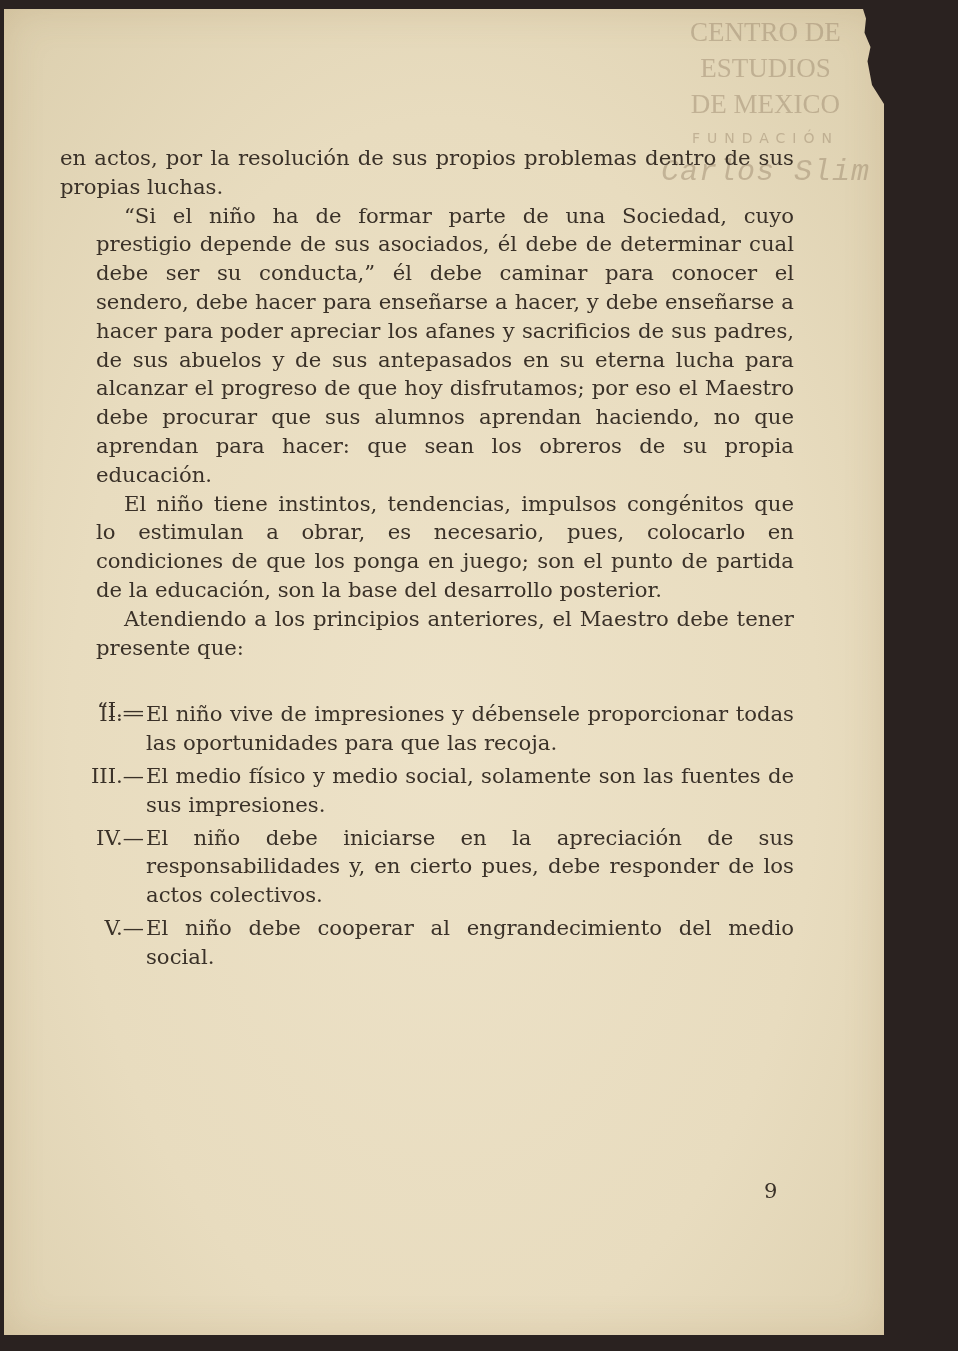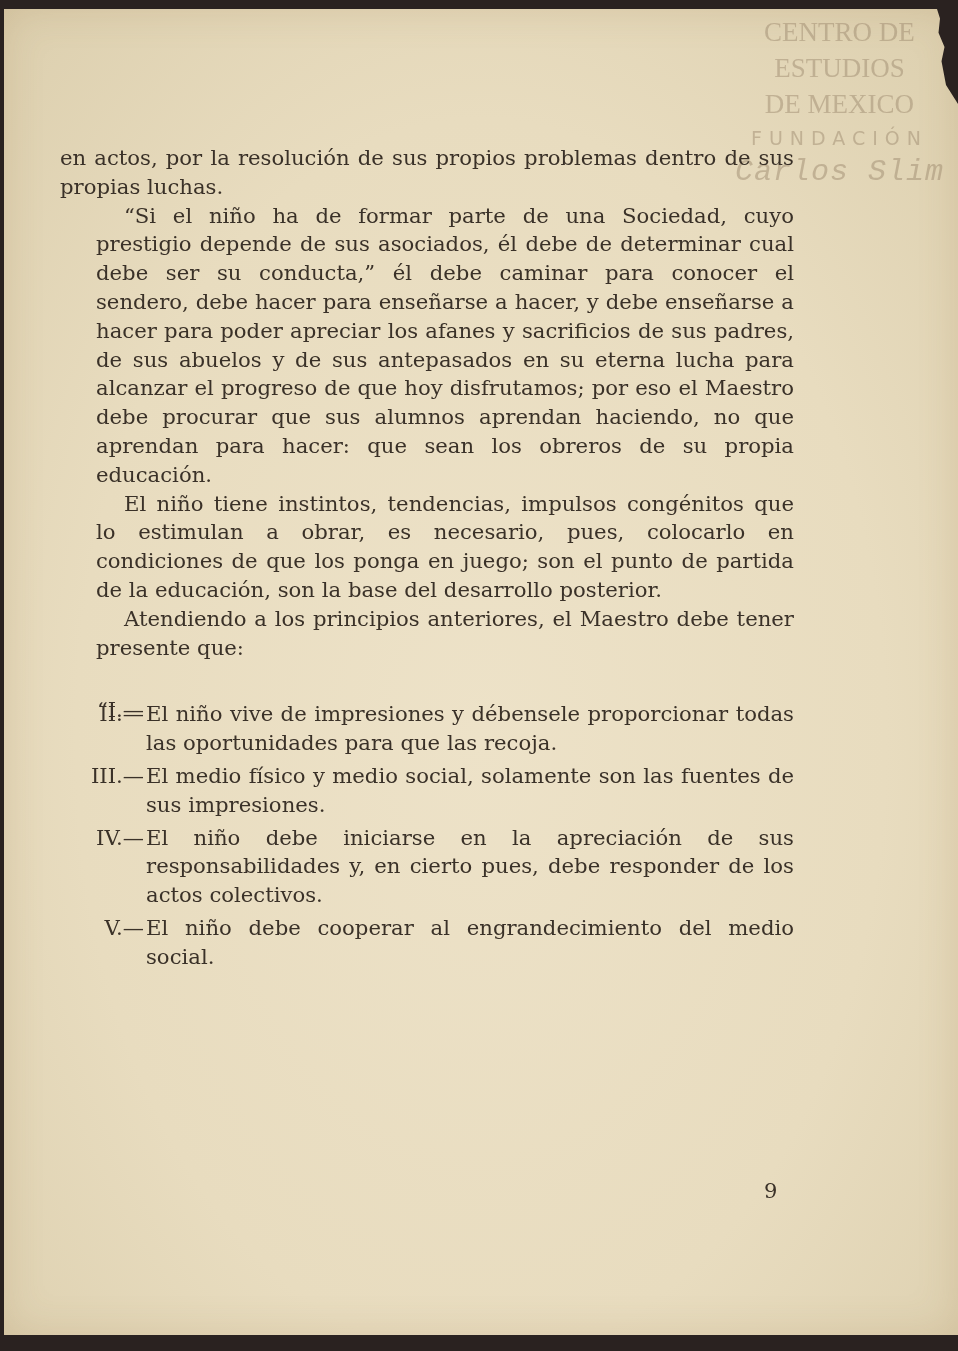--- a/index.html
+++ b/index.html
@@ -1,33 +1,33 @@
 <!DOCTYPE html>
 <html><head>
   <meta charset="utf-8">
   <style>
     html, body { margin:0; padding:0; }
     body { width:958px; height:1351px; background:#2a2220; position:relative; overflow:hidden; }
     .page {
-      position:absolute; left:4px; top:9px; width:954px; height:1326px;
+      position:absolute; left:4px; top:9px; width:880px; height:1326px;
       background: radial-gradient(ellipse at 50% 55%, #ede2c8 0%, #e8dcbf 60%, #dccfae 100%);
       box-shadow: inset 0 0 40px rgba(150,110,60,0.18);
     }
     .corner-tear {
       position:absolute; right:0; top:0; width:30px; height:95px;
       background:#2a2220;
       clip-path: polygon(30% 0, 100% 0, 100% 100%, 60% 80%, 45% 55%, 55% 40%, 35% 25%, 40% 10%);
     }
     .watermark {
       position:absolute; right:14px; top:5px; text-align:center;
       font-family:"Liberation Serif", serif; color:rgba(150,130,105,0.45);
       font-size:27px; line-height:36px; letter-spacing:0px;
     }
     .watermark .fund {
-      font-family:"DejaVu Sans", sans-serif; font-size:19px; letter-spacing:7px; line-height:28px; margin-top:2px;
+      font-family:"DejaVu Sans", sans-serif; font-size:14px; letter-spacing:7px; line-height:28px; margin-top:2px;
     }
     .watermark .sig {
       font-family:Liberation Mono, monospace; font-style:italic; font-size:30px; letter-spacing:1px; line-height:40px;
     }
     .text {
       position:absolute; left:56px; top:135px; width:734px;
       font-family:"DejaVu Serif", serif; font-size:21.2px; line-height:28.8px;
       color:#3a3128; text-align:justify;
     }
     .text p { margin:0; text-indent:0; }

